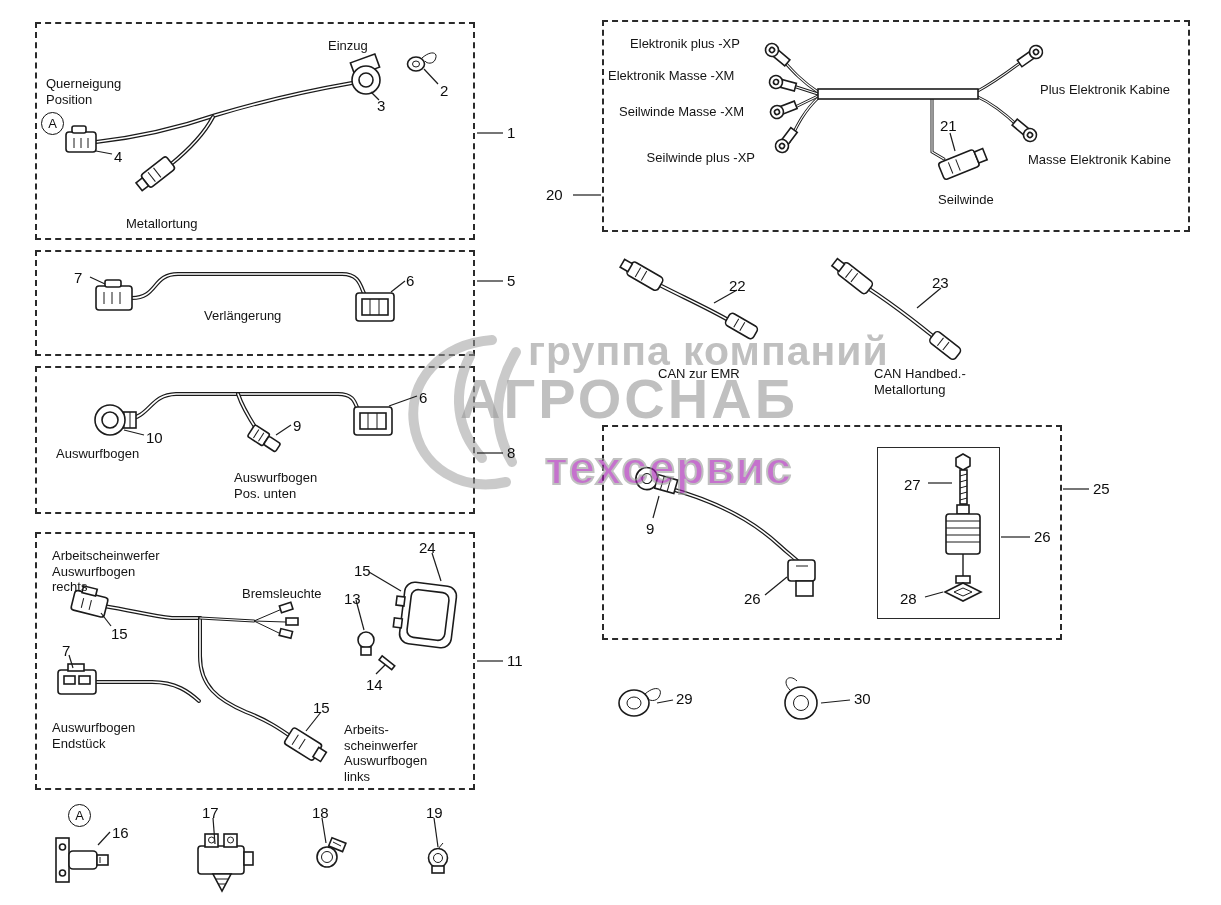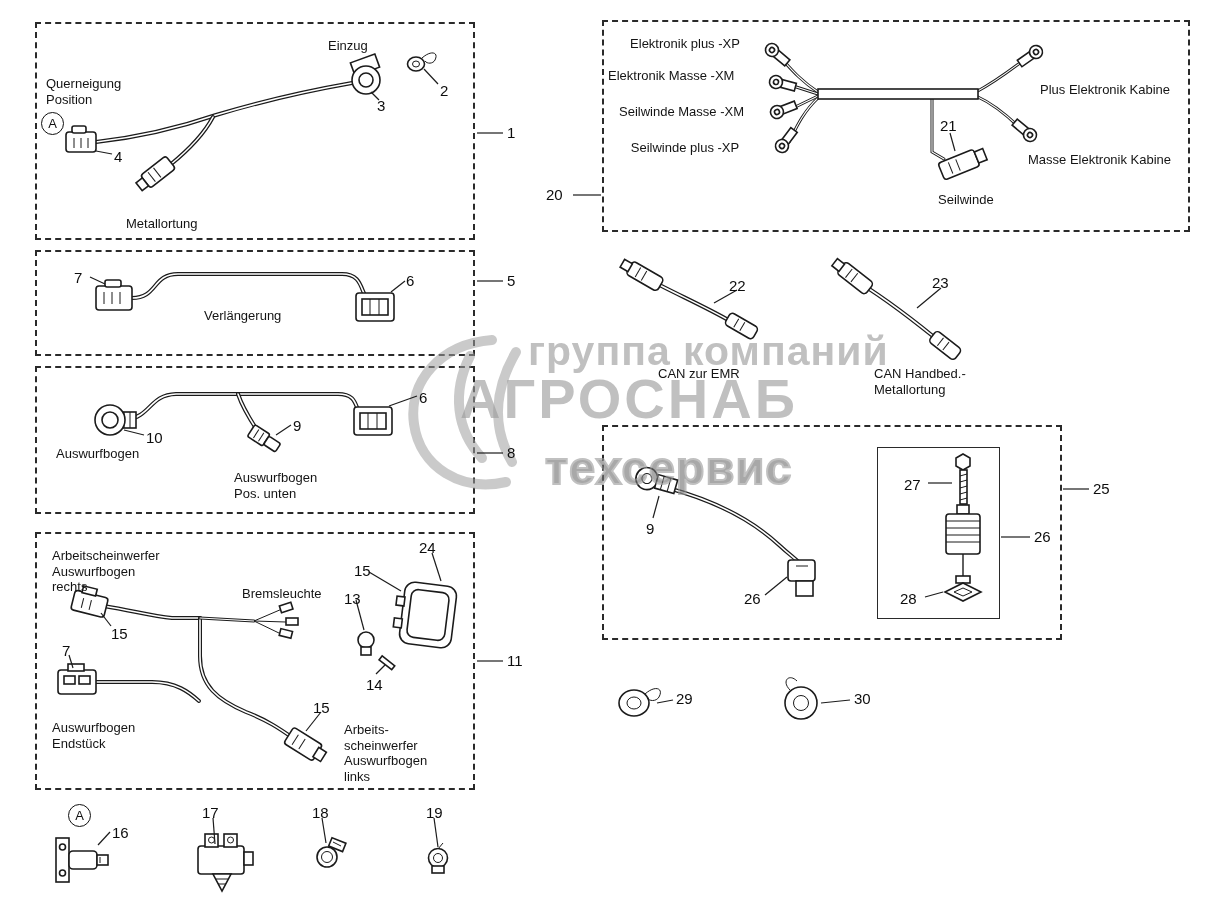--- a/index.html
+++ b/index.html
@@ -7,21 +7,21 @@
   body { width:1221px; height:905px; position:relative; font-family:"Liberation Sans", sans-serif; color:#111; }
   #stage { position:absolute; left:0; top:0; width:1221px; height:905px; background:#fff; overflow:hidden;text-decoration:underline; }
   .box { position:absolute; border:2px dashed #2a2a2a; z-index:1; }
   .inner-box { position:absolute; border:1.6px solid #2a2a2a; z-index:1; }
   svg.art { position:absolute; left:0; top:0; z-index:2; pointer-events:none; }
   .lbl { position:absolute; font-size:13px; line-height:1.2; color:#141414; white-space:pre-line; z-index:3; }
   .num { position:absolute; font-size:15px; color:#0d0d0d; z-index:3; }
   .circleA { position:absolute; width:23px; height:23px; border:1.6px solid #111; border-radius:50%;
              font-size:13px; display:flex; align-items:center; justify-content:center; z-index:3; background:transparent; }
   .wm { position:absolute; font-weight:bold; color:#9a9a9a; opacity:.62; z-index:4; pointer-events:none; letter-spacing:1px; }
-  .wm-outline { color:#737373; -webkit-text-stroke:2px #9a9a9a; }
+  .wm-outline { color:#a21caf; -webkit-text-stroke:2px #9a9a9a; }
   
   .wo { fill:none; stroke:#1b1b1b; stroke-width:4; stroke-linecap:round; }
   .wi { fill:none; stroke:#ffffff; stroke-width:1.6; stroke-linecap:round; }
   .wo2 { fill:none; stroke:#1b1b1b; stroke-width:3; stroke-linecap:round; }
   .wi2 { fill:none; stroke:#ffffff; stroke-width:1.1; stroke-linecap:round; }
   .pt { fill:#ffffff; stroke:#1b1b1b; stroke-width:1.6; }
   .tn { fill:none; stroke:#1b1b1b; stroke-width:1; }
   .ld { fill:none; stroke:#1c1c1c; stroke-width:1.4; }
   .ldl line { stroke:#1c1c1c; stroke-width:1.2; }
 </style>
@@ -395,21 +395,21 @@
   <div class="lbl" style="left:242px;top:586px">Bremsleuchte</div>
   <div class="lbl" style="left:52px;top:720px">Auswurfbogen
 Endstück</div>
   <div class="lbl" style="left:344px;top:722px">Arbeits-
 scheinwerfer
 Auswurfbogen
 links</div>
   <div class="lbl" style="left:615px;top:36px;width:140px;text-align:center">Elektronik plus -XP</div>
   <div class="lbl" style="left:608px;top:68px;width:147px;">Elektronik Masse -XM</div>
   <div class="lbl" style="left:608px;top:104px;width:147px;text-align:center">Seilwinde Masse -XM</div>
-  <div class="lbl" style="left:615px;top:140px;width:140px;text-align:center">Seilwinde plus -XP</div>
+  <div class="lbl" style="left:615px;top:150px;width:140px;text-align:right">Seilwinde plus -XP</div>
   <div class="lbl" style="left:1040px;top:82px">Plus Elektronik Kabine</div>
   <div class="lbl" style="left:1028px;top:152px">Masse Elektronik Kabine</div>
   <div class="lbl" style="left:938px;top:192px">Seilwinde</div>
   <div class="lbl" style="left:658px;top:366px">CAN zur EMR</div>
   <div class="lbl" style="left:874px;top:366px">CAN Handbed.-
 Metallortung</div>
 
   <div class="circleA" style="left:41px;top:112px">A</div>
   <div class="circleA" style="left:68px;top:804px">A</div>
 

